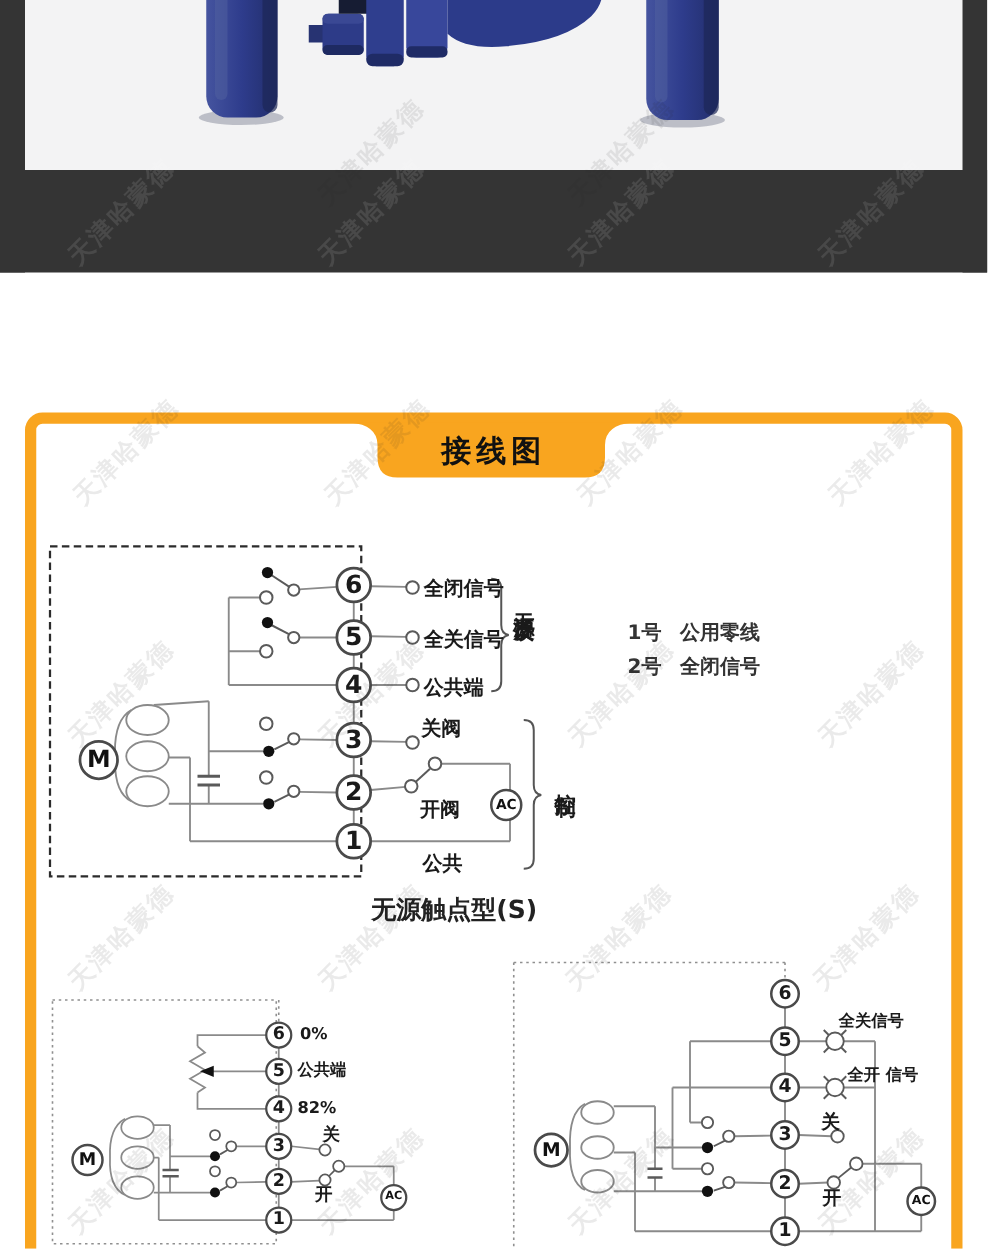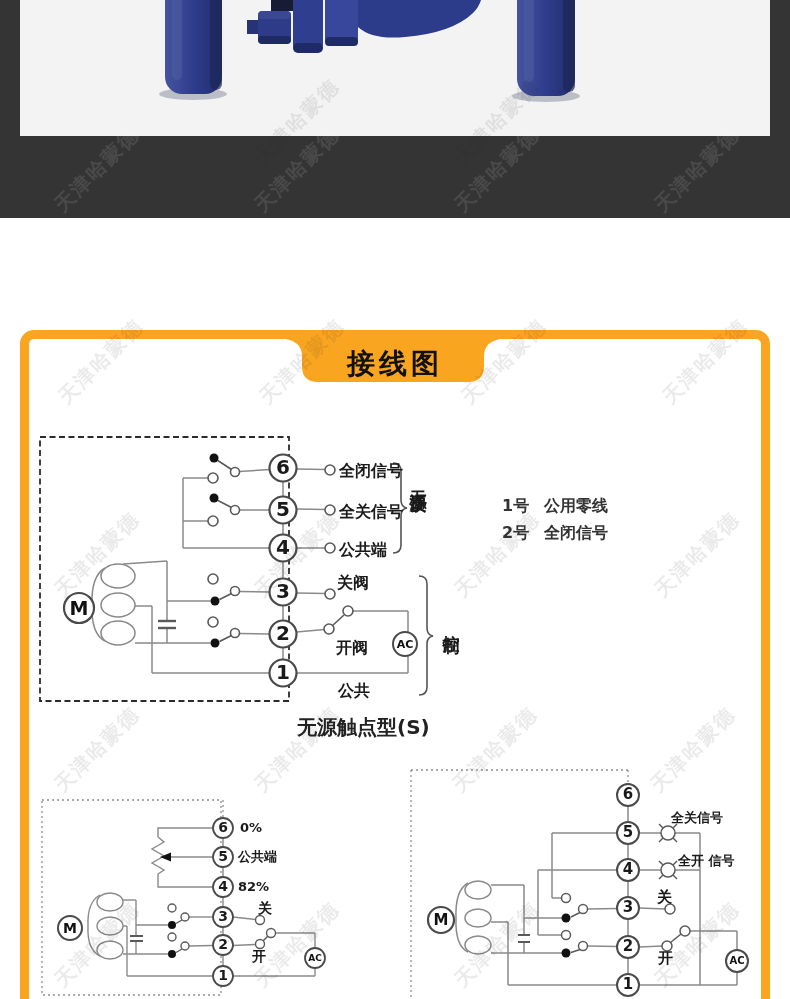--- a/index.html
+++ b/index.html
@@ -10,21 +10,21 @@
   #caption-band{position:absolute;left:0;top:136px;width:790px;height:82px;background:#343434;}
   #wiring-card{position:absolute;left:20px;top:330px;width:750px;height:690px;
                border:9px solid #F9A51F;border-radius:14px;box-sizing:border-box;background:#fff;}
   .num{position:absolute;transform:translate(-50%,-54%);font-weight:bold;color:#1a1a1a;line-height:1;}
   .num-lg{font-size:20px;} .num-md{font-size:15px;} .num-sm{font-size:14px;}
   .cc{position:absolute;transform:translate(-50%,-50%);font-weight:bold;color:#111;line-height:1;}
   .lbl{position:absolute;font-weight:bold;color:#1a1a1a;white-space:nowrap;line-height:1.15;}
   .lbl16{font-size:16px;} .lbl14{font-size:14px;} .lbl13{font-size:13px;} .lbl15{font-size:15px;}
   .vert{writing-mode:vertical-rl;letter-spacing:2px;}
   #badge-title{position:absolute;left:270px;top:345px;width:250px;text-align:center;
-               font-size:28px;font-weight:bold;letter-spacing:4px;color:#111;}
+               font-size:24px;font-weight:bold;letter-spacing:4px;color:#111;}
   #caption-main{position:absolute;left:297px;top:714px;font-size:20px;font-weight:bold;color:#222;}
   #legend{position:absolute;left:502px;top:492px;}
   .leg-row{height:27.4px;line-height:27.4px;font-size:16px;font-weight:bold;color:#333;white-space:nowrap;}
   .leg-no{display:inline-block;min-width:32px;}
   .leg-lab{margin-left:10px;}
   .wm{position:absolute;width:130px;text-align:center;font-size:20px;font-weight:bold;letter-spacing:2px;
       color:#222;opacity:0.09;transform:rotate(-45deg);white-space:nowrap;pointer-events:none;}
   .wm-light{color:#ffffff;opacity:0.10;}
   svg{position:absolute;pointer-events:none;}
 </style>

